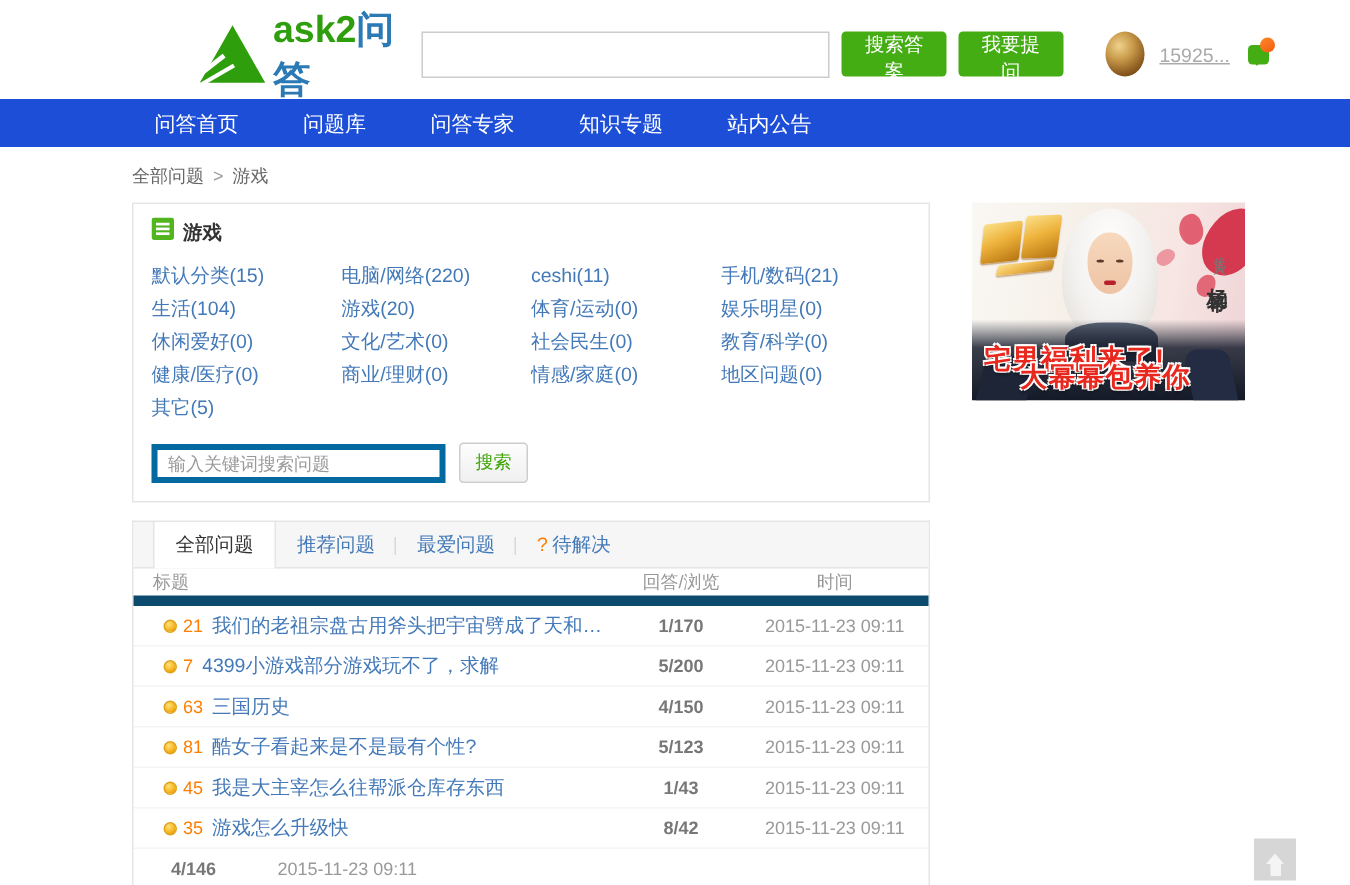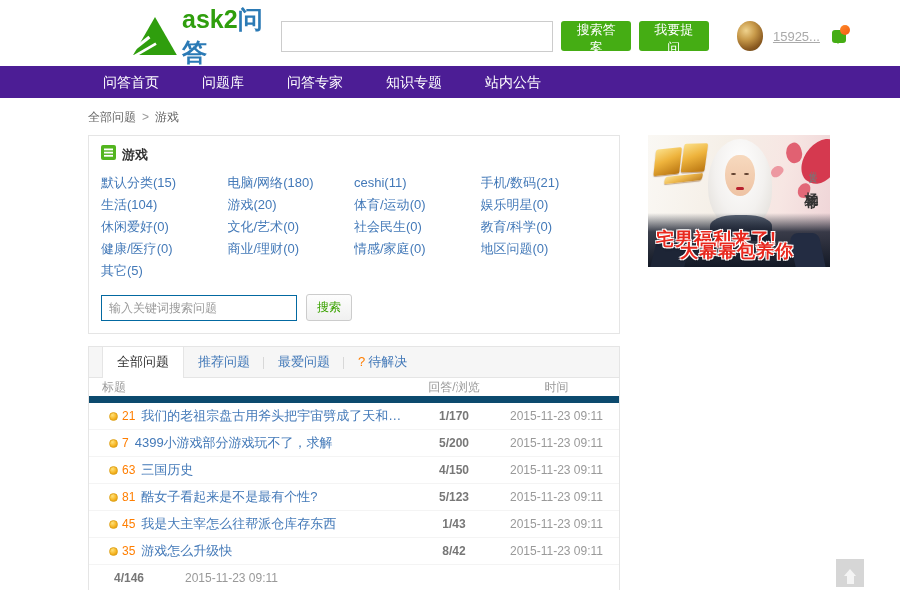--- a/index.html
+++ b/index.html
@@ -25,21 +25,21 @@
     background:radial-gradient(circle at 35% 32%, #efd28d 0%, #c89a4a 35%, #8a5a20 70%, #5d3c12 100%); }
   .username { font-size:13px; color:#aaa; margin-left:10px;text-decoration:underline; }
   .msg-icon { position:relative; width:16px; height:13px; background:#45ad14;
     border-radius:3px; margin-left:12px; cursor:pointer; }
   .msg-icon::after { content:""; position:absolute; left:3px; bottom:-4px;
     border:3px solid transparent; border-top:4px solid #45ad14; }
   .msg-dot { position:absolute; top:-5px; right:-4px; width:10px; height:10px;
     border-radius:50%; background:linear-gradient(145deg,#ff8a2a,#f25a10); }
 
   
-  .nav { height:32px; background:#4c1d95; }
+  .nav { height:32px; background:#1d4ed8; }
   .nav .container { display:flex; height:32px; }
   .nav-item { color:#fff; font-size:14px; line-height:32px; padding:0 15px;
     margin-right:13px; display:block; }
 
   
   .breadcrumb { font-size:12px; color:#666; margin:11px 0 9px; }
   .breadcrumb a { color:#666; }
   .breadcrumb .sep { margin:0 6px; color:#999; }
 
   
@@ -50,21 +50,21 @@
   .box { border:1px solid #e5e5e5; background:#fff; }
 
   
   .cat-head { display:flex; align-items:center; padding:9px 12px 2px; }
   .cat-head-title { font-size:13px; font-weight:bold; color:#333; margin-left:6px; }
   .list-icon { display:block; }
   .cat-grid { display:grid; grid-template-columns:repeat(4,1fr); padding:6px 12px 0; }
   .cat-link { font-size:13px; color:#4379b8; line-height:22px; white-space:nowrap;
     overflow:hidden; }
   .cat-search { display:flex; align-items:center; padding:12px 12px 12px; }
-  .cat-search-input { width:196px; height:26px; border:1px solid #0369a1; padding:0 7px;
+  .cat-search-input { width:196px; height:26px; border:4px solid #0369a1; padding:0 7px;
     font-size:12px; color:#333; outline:none; }
   .cat-search-input::placeholder { color:#9a9a9a; }
   .cat-search-btn { height:27px; margin-left:9px; padding:0 10px; font-size:12px;
     color:#3aa201; background:linear-gradient(#fdfdfd,#f0f0f0); border:1px solid #ccc;
     border-radius:3px; cursor:pointer; font-family:"Liberation Sans","DejaVu Sans",sans-serif; }
 
   
   .q-box { margin-top:12px; border-bottom:none; }
   .tab-strip { display:flex; background:#f6f6f6; border-bottom:1px solid #e5e5e5;
     padding-left:13px; height:31px; }
@@ -197,21 +197,21 @@
               <rect x="3" y="3.5" width="9" height="1.8" fill="#fff"></rect>
               <rect x="3" y="6.7" width="9" height="1.8" fill="#fff"></rect>
               <rect x="3" y="9.9" width="9" height="1.8" fill="#fff"></rect>
             </svg>
           </span>
           <span class="cat-head-title">游戏</span>
         </div>
         <div class="cat-grid">
 
         <a class="cat-link"><span>默认分类</span><span>(15)</span></a>
-            <a class="cat-link"><span>电脑/网络</span><span>(180)</span></a>
+            <a class="cat-link"><span>电脑/网络</span><span>(220)</span></a>
             <a class="cat-link"><span>ceshi</span><span>(11)</span></a>
             <a class="cat-link"><span>手机/数码</span><span>(21)</span></a>
             <a class="cat-link"><span>生活</span><span>(104)</span></a>
             <a class="cat-link"><span>游戏</span><span>(20)</span></a>
             <a class="cat-link"><span>体育/运动</span><span>(0)</span></a>
             <a class="cat-link"><span>娱乐明星</span><span>(0)</span></a>
             <a class="cat-link"><span>休闲爱好</span><span>(0)</span></a>
             <a class="cat-link"><span>文化/艺术</span><span>(0)</span></a>
             <a class="cat-link"><span>社会民生</span><span>(0)</span></a>
             <a class="cat-link"><span>教育/科学</span><span>(0)</span></a>

